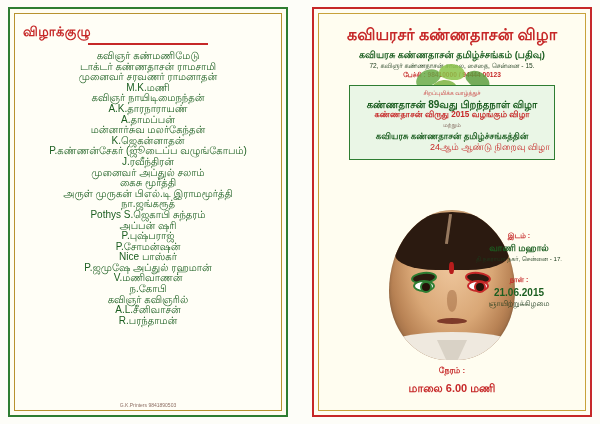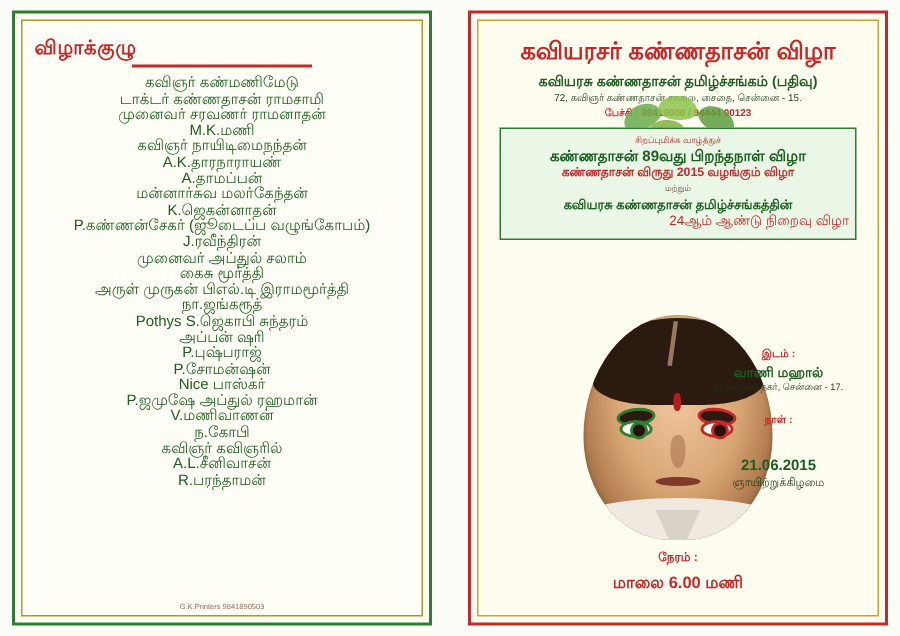--- a/index.html
+++ b/index.html
@@ -74,21 +74,21 @@
     border:2px solid #c62828;
     box-sizing:border-box;
     padding:4px;
   }
   .right-inner{
     width:100%;height:100%;
     border:1px solid #c8a23a;
     box-sizing:border-box;
     position:relative;
     background:#fffdf0;
-    padding:6px 8px;
+    padding:6px 24px;
     overflow:hidden;
   }
   .r-title{
     text-align:center;
     color:#c62828;
     font-weight:bold;
     font-size:16px;
     margin-top:6px;
     line-height:18px;
   }
@@ -225,21 +225,21 @@
   .venue-block{
     position:absolute;right:14px;top:218px;text-align:center;width:104px;
   }
   .venue-label{color:#c62828;font-size:7px;font-weight:bold;}
   .venue-name{color:#1b5e20;font-size:9px;font-weight:bold;margin-top:2px;}
   .venue-addr{color:#1b3a1b;font-size:6.2px;margin-top:1px;}
   .date-block{
     position:absolute;right:16px;top:262px;text-align:center;width:100px;
   }
   .date-label{color:#c62828;font-size:7px;font-weight:bold;}
-  .date-val{color:#1b5e20;font-size:10px;font-weight:bold;margin-top:20px;}
+  .date-val{color:#1b5e20;font-size:10px;font-weight:bold;margin-top:2px;}
   .date-day{color:#1b3a1b;font-size:7.5px;margin-top:1px;}
   .time-block{
     position:absolute;left:0;right:0;bottom:14px;text-align:center;
   }
   .time-label{color:#c62828;font-size:8px;font-weight:bold;}
   .time-val{color:#c62828;font-size:11px;font-weight:bold;margin-top:6px;}
 </style>
 </head>
 <body>
 

